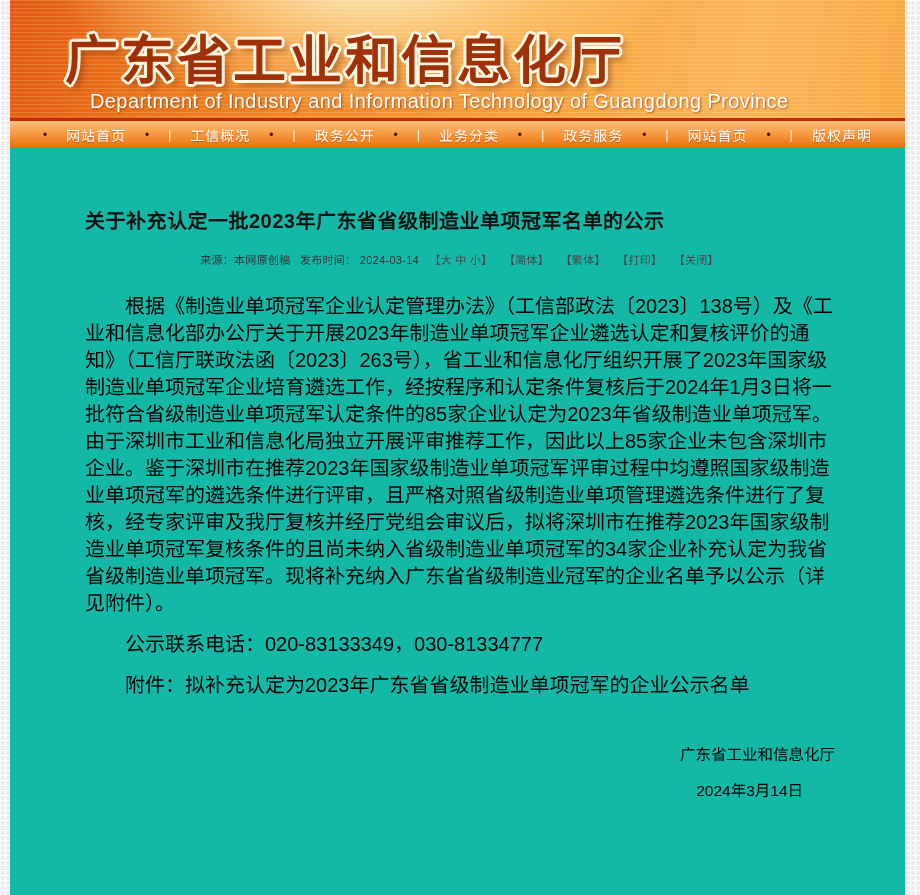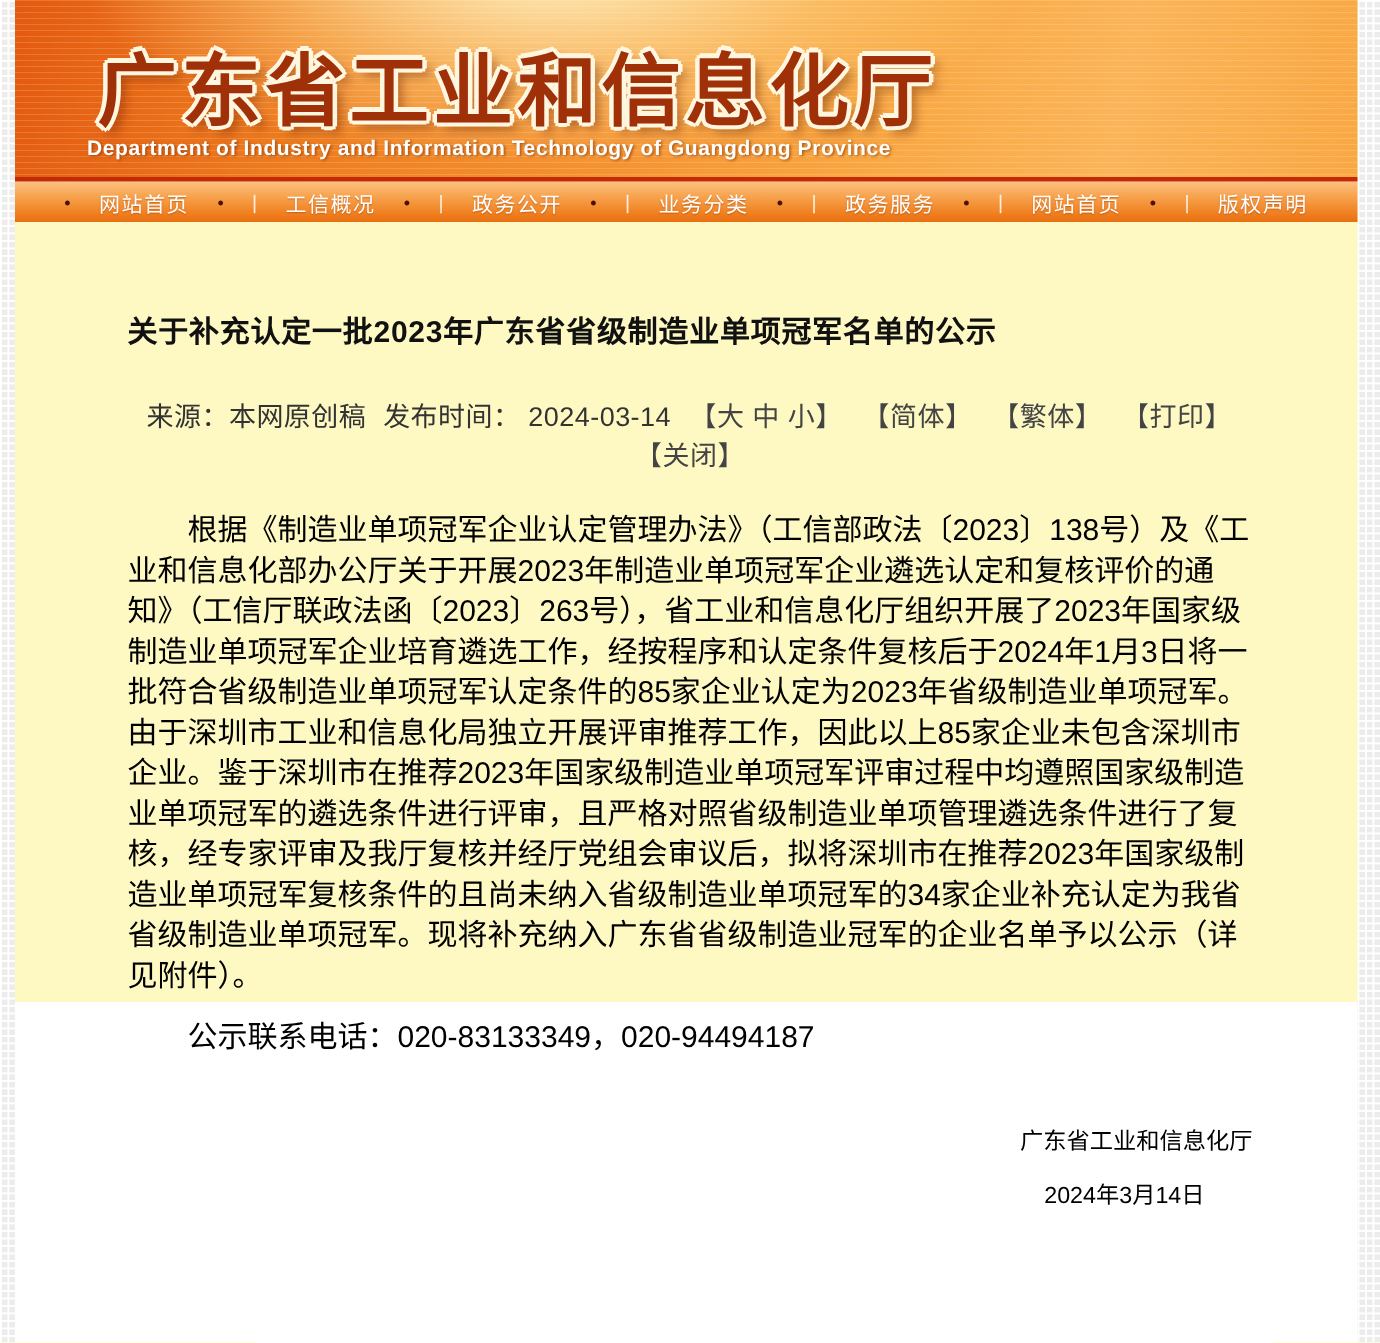--- a/index.html
+++ b/index.html
@@ -14,21 +14,21 @@
     position: absolute; top: 0; bottom: 0;
     background-color: #ececec;
     background-image:
       linear-gradient(#ffffff 1px, transparent 1px),
       linear-gradient(90deg, #ffffff 1px, transparent 1px);
     background-size: 5px 5px;
   }
   .side-strip.left  { left: 0;  width: 10px; }
   .side-strip.right { right: 0; width: 15px; }
 
-  .page { position: absolute; left: 10px; top: 0; width: 895px; height: 668px; background: #fef9c3; }
+  .page { position: absolute; left: 10px; top: 0; width: 895px; height: 895px; background: #14b8a6; }
 
   
   .banner {
     position: relative;
     height: 118px;
     background:
       repeating-linear-gradient(180deg, rgba(255,255,255,0.16) 0 1px, rgba(255,255,255,0) 1px 4px),
       radial-gradient(ellipse 420px 180px at 40% -20%, rgba(255,246,200,0.95) 0%, rgba(255,220,140,0.45) 45%, rgba(255,200,100,0) 75%),
       linear-gradient(100deg, #e35a10 0%, #ee7d1f 22%, #f59230 45%, #f9a843 65%, #fbb458 82%, #f9a843 100%);
     overflow: hidden;
@@ -38,22 +38,22 @@
     font-size: 53px; font-weight: bold; letter-spacing: 3px;
     color: #a03008;
     text-shadow:
       -2px -2px 0 #fff6e0, 2px -2px 0 #fff6e0,
       -2px  2px 0 #fff6e0, 2px  2px 0 #fff6e0,
        0   -3px 0 #fff6e0, 0    3px 0 #fff6e0,
       -3px  0   0 #fff6e0, 3px  0   0 #fff6e0,
        5px  5px 7px rgba(110,35,0,0.55);
   }
   .banner-title-en {
-    position: absolute; left: 48px; top: 90px;
-    font-size: 14px; font-weight: bold; letter-spacing: 0.4px;
+    position: absolute; left: 80px; top: 90px;
+    font-size: 20px; font-weight: normal; letter-spacing: 0.4px;
     color: #ffffff;
     text-shadow: 1px 1px 2px rgba(140,55,0,0.75);
   }
 
   
   .navbar {
     height: 30px;
     border-top: 3px solid #c32b08;
     background: linear-gradient(180deg, #fcc182 0%, #f7a24c 38%, #ef7d1d 82%, #e96f12 100%);
     display: flex; align-items: center; justify-content: space-evenly;
@@ -69,23 +69,23 @@
   .nav-pipe   { color: rgba(255,255,255,0.85); font-size: 13px; }
 
   
   .article { padding: 57px 70px 0 75px; color: #000; }
   .article-title {
     text-align: left;
     font-size: 20px; font-weight: bold; color: #111;
     letter-spacing: 0.5px;
   }
   .meta-row {
-    margin-top: 29px;
+    margin-top: 17px;
     text-align: center;
-    font-size: 18px; color: #333;
+    font-size: 11px; color: #333;
     letter-spacing: 0.3px;
   }
   .meta-row .meta-part { margin: 0 3px; }
   .meta-row .meta-control { color: #444; cursor: pointer; margin: 0 4px; }
 
   .article-body { margin-top: 26px; font-size: 20px; line-height: 27px; color: #000; }
   .article-body p { text-indent: 2em; margin-bottom: 11px; }
   .article-body p.gap-before { margin-top: 14px; }
 
   .signoff { margin-top: 42px; text-align: right; font-size: 15.5px; line-height: 27px; }
@@ -135,21 +135,22 @@
       <span class="meta-part">发布时间： 2024-03-14</span>
       <span class="meta-control">【大 中 小】</span>
       <span class="meta-control">【简体】</span>
       <span class="meta-control">【繁体】</span>
       <span class="meta-control">【打印】</span>
       <span class="meta-control">【关闭】</span>
     </div>
 
     <div class="article-body">
       <p>根据《制造业单项冠军企业认定管理办法》（工信部政法〔2023〕138号）及《工业和信息化部办公厅关于开展2023年制造业单项冠军企业遴选认定和复核评价的通知》（工信厅联政法函〔2023〕263号），省工业和信息化厅组织开展了2023年国家级制造业单项冠军企业培育遴选工作，经按程序和认定条件复核后于2024年1月3日将一批符合省级制造业单项冠军认定条件的85家企业认定为2023年省级制造业单项冠军。由于深圳市工业和信息化局独立开展评审推荐工作，因此以上85家企业未包含深圳市企业。鉴于深圳市在推荐2023年国家级制造业单项冠军评审过程中均遵照国家级制造业单项冠军的遴选条件进行评审，且严格对照省级制造业单项管理遴选条件进行了复核，经专家评审及我厅复核并经厅党组会审议后，拟将深圳市在推荐2023年国家级制造业单项冠军复核条件的且尚未纳入省级制造业单项冠军的34家企业补充认定为我省省级制造业单项冠军。现将补充纳入广东省省级制造业冠军的企业名单予以公示（详见附件）。</p>
-      <p class="gap-before">公示联系电话：020-83133349，020-94494187</p>
+      <p class="gap-before">公示联系电话：020-83133349，030-81334777</p>
+      <p class="gap-before">附件：拟补充认定为2023年广东省省级制造业单项冠军的企业公示名单</p>
     </div>
 
     <div class="signoff">
       <div class="signoff-org">广东省工业和信息化厅</div>
       <div class="signoff-date">2024年3月14日</div>
     </div>
   </div>
 
 </div>
 

